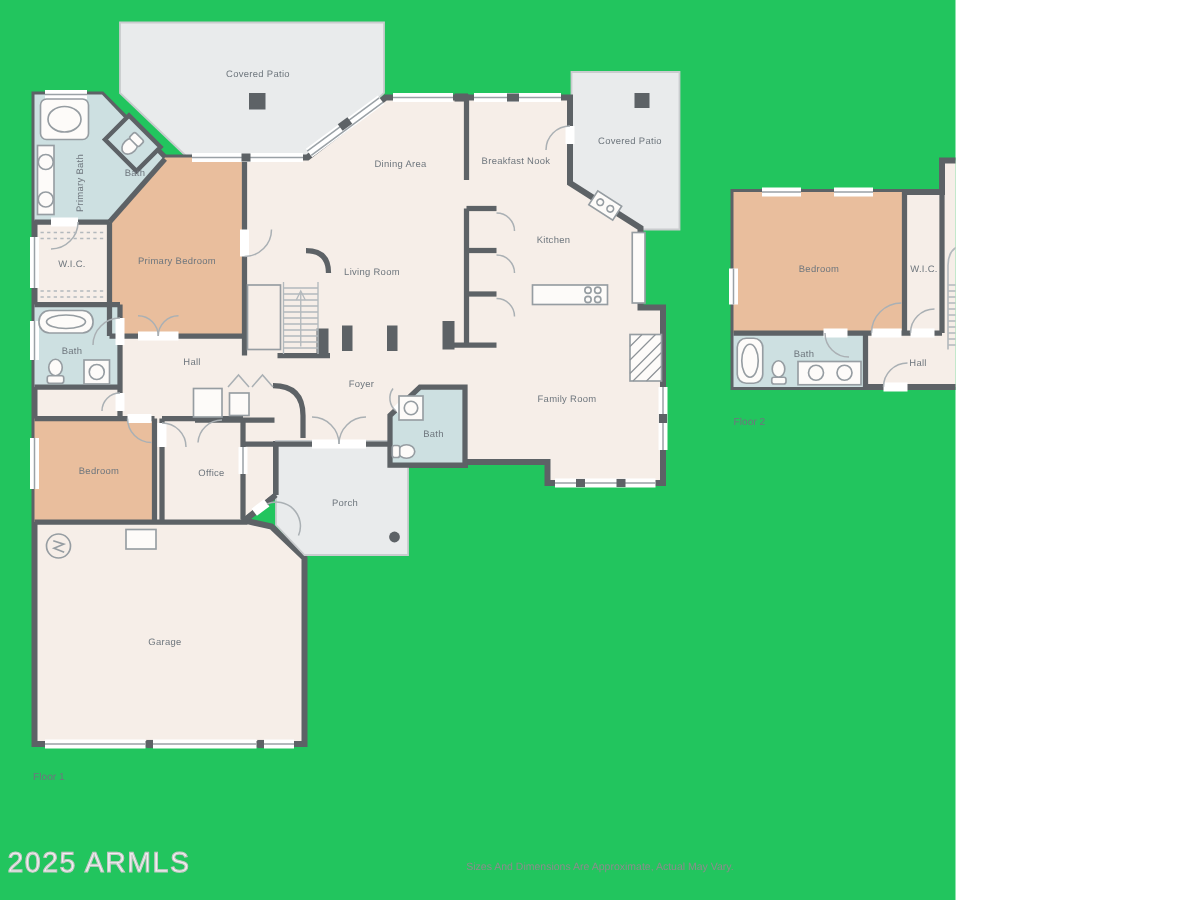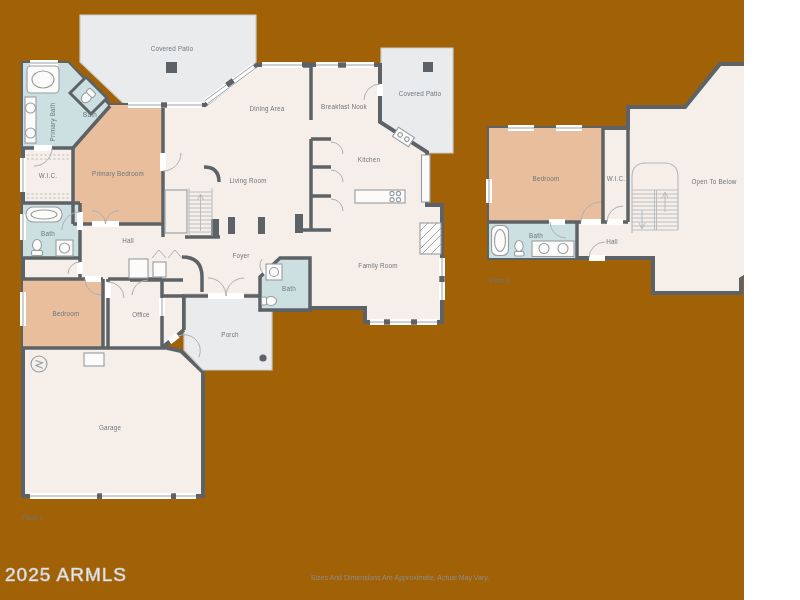--- a/index.html
+++ b/index.html
@@ -1,16 +1,16 @@
 <!DOCTYPE html>
 <html><head>
 <meta charset="utf-8">
 <style>
   html,body{margin:0;padding:0;background:#ffffff;}
-  .stage{position:relative;width:744px;height:600px;background:#a16207;overflow:hidden;}
+  .stage{position:relative;width:637px;height:600px;background:#22c55e;overflow:hidden;}
   svg{display:block;}
   .wall{stroke:#5d6266;stroke-width:3.5;fill:none;}
   .footprint{fill:#f6eee8;stroke:#5d6266;stroke-width:4;stroke-linejoin:miter;}
   .patio{fill:#e9ebec;stroke:#c9ccce;stroke-width:1.2;}
   .bed{fill:#e9be9d;}
   .bathfill{fill:#cde0e1;}
   .block{fill:#5d6266;stroke:none;}
   .gap{stroke:#ffffff;stroke-width:6;fill:none;}
   .winline{stroke:#9aa1a6;stroke-width:1;fill:none;}
   .thin{stroke:#969da2;stroke-width:1.1;fill:none;}

